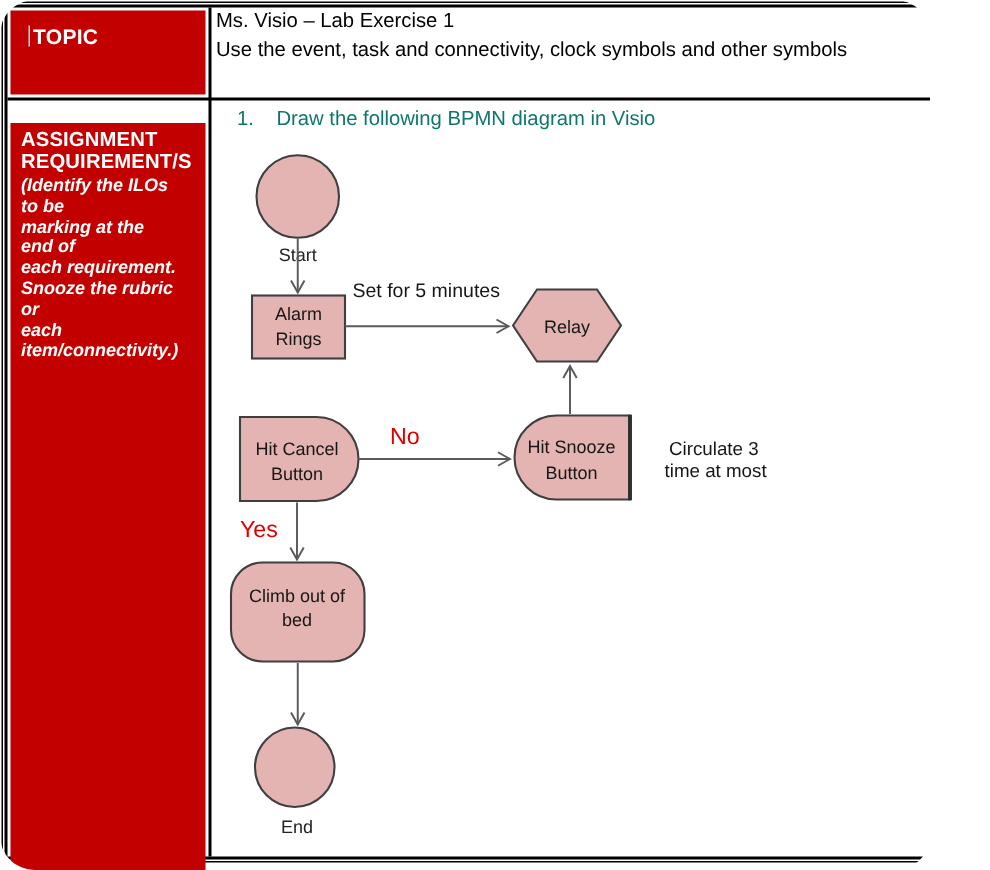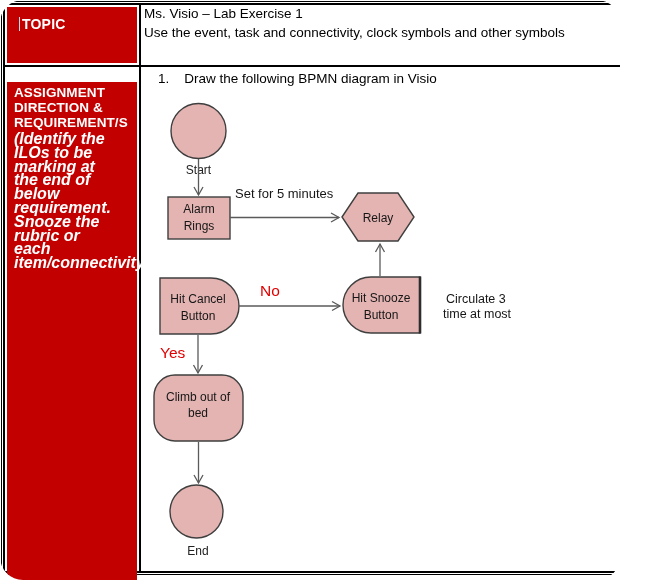--- a/index.html
+++ b/index.html
@@ -47,30 +47,30 @@
   .assignment-cell {
     left: 7px; top: 82px; width: 130px; height: 501px;
     padding: 3px 17px 0 7px;
   }
   .assign-title div {
     font-size: 13.5px; font-weight: bold; line-height: 15px;
     letter-spacing: 0.1px;
   }
   .assign-note { margin-top: 2px; }
   .assign-note div {
-    font-size: 16px; font-weight: bold; font-style: italic;
+    font-size: 12px; font-weight: bold; font-style: italic;
     line-height: 13.8px;
   }
   .topic-content {
     position: absolute; left: 144px; top: 4px; width: 505px;
     color: #000000; font-size: 13.5px; line-height: 19px;
   }
   .task-line {
     position: absolute; left: 158px; top: 71px;
-    color: #000000; font-size: 13.5px;
+    color: #0f766e; font-size: 13.5px;
   }
   .task-line .task-num { margin-right: 15px; }
   .diagram-svg { position: absolute; left: 140px; top: 66px; }
   .shape { fill: #e3b4b2; stroke: #3f3f3f; stroke-width: 1.4; }
   .connector { stroke: #5a5a5a; stroke-width: 1.3; fill: none; }
   text { font-family: "Liberation Sans", sans-serif; fill: #161616; }
   .shape-label { font-size: 12px; text-anchor: middle; }
   .node-label { font-size: 12px; text-anchor: middle; fill: #222; }
   .annotation-label { font-size: 13px; }
   .circulate-label { font-size: 12.5px; }
@@ -86,27 +86,26 @@
   <div class="vdivider"></div>
   <div class="hdivider"></div>
 
   <div class="red-cell topic-cell">
     <span class="caret"></span><span>TOPIC</span>
   </div>
 
   <div class="red-cell assignment-cell">
     <div class="assign-title">
       <div>ASSIGNMENT</div>
-      <div>DIRECTION &amp;</div>
       <div>REQUIREMENT/S</div>
     </div>
     <div class="assign-note">
       <div>(Identify the ILOs to be</div>
       <div>marking at the end of</div>
-      <div>below requirement.</div>
+      <div>each requirement.</div>
       <div>Snooze the rubric or</div>
       <div>each item/connectivity.)</div>
     </div>
   </div>
 
   <div class="topic-content">
     <div>Ms. Visio – Lab Exercise 1</div>
     <div>Use the event, task and connectivity, clock symbols and other symbols</div>
   </div>
 

